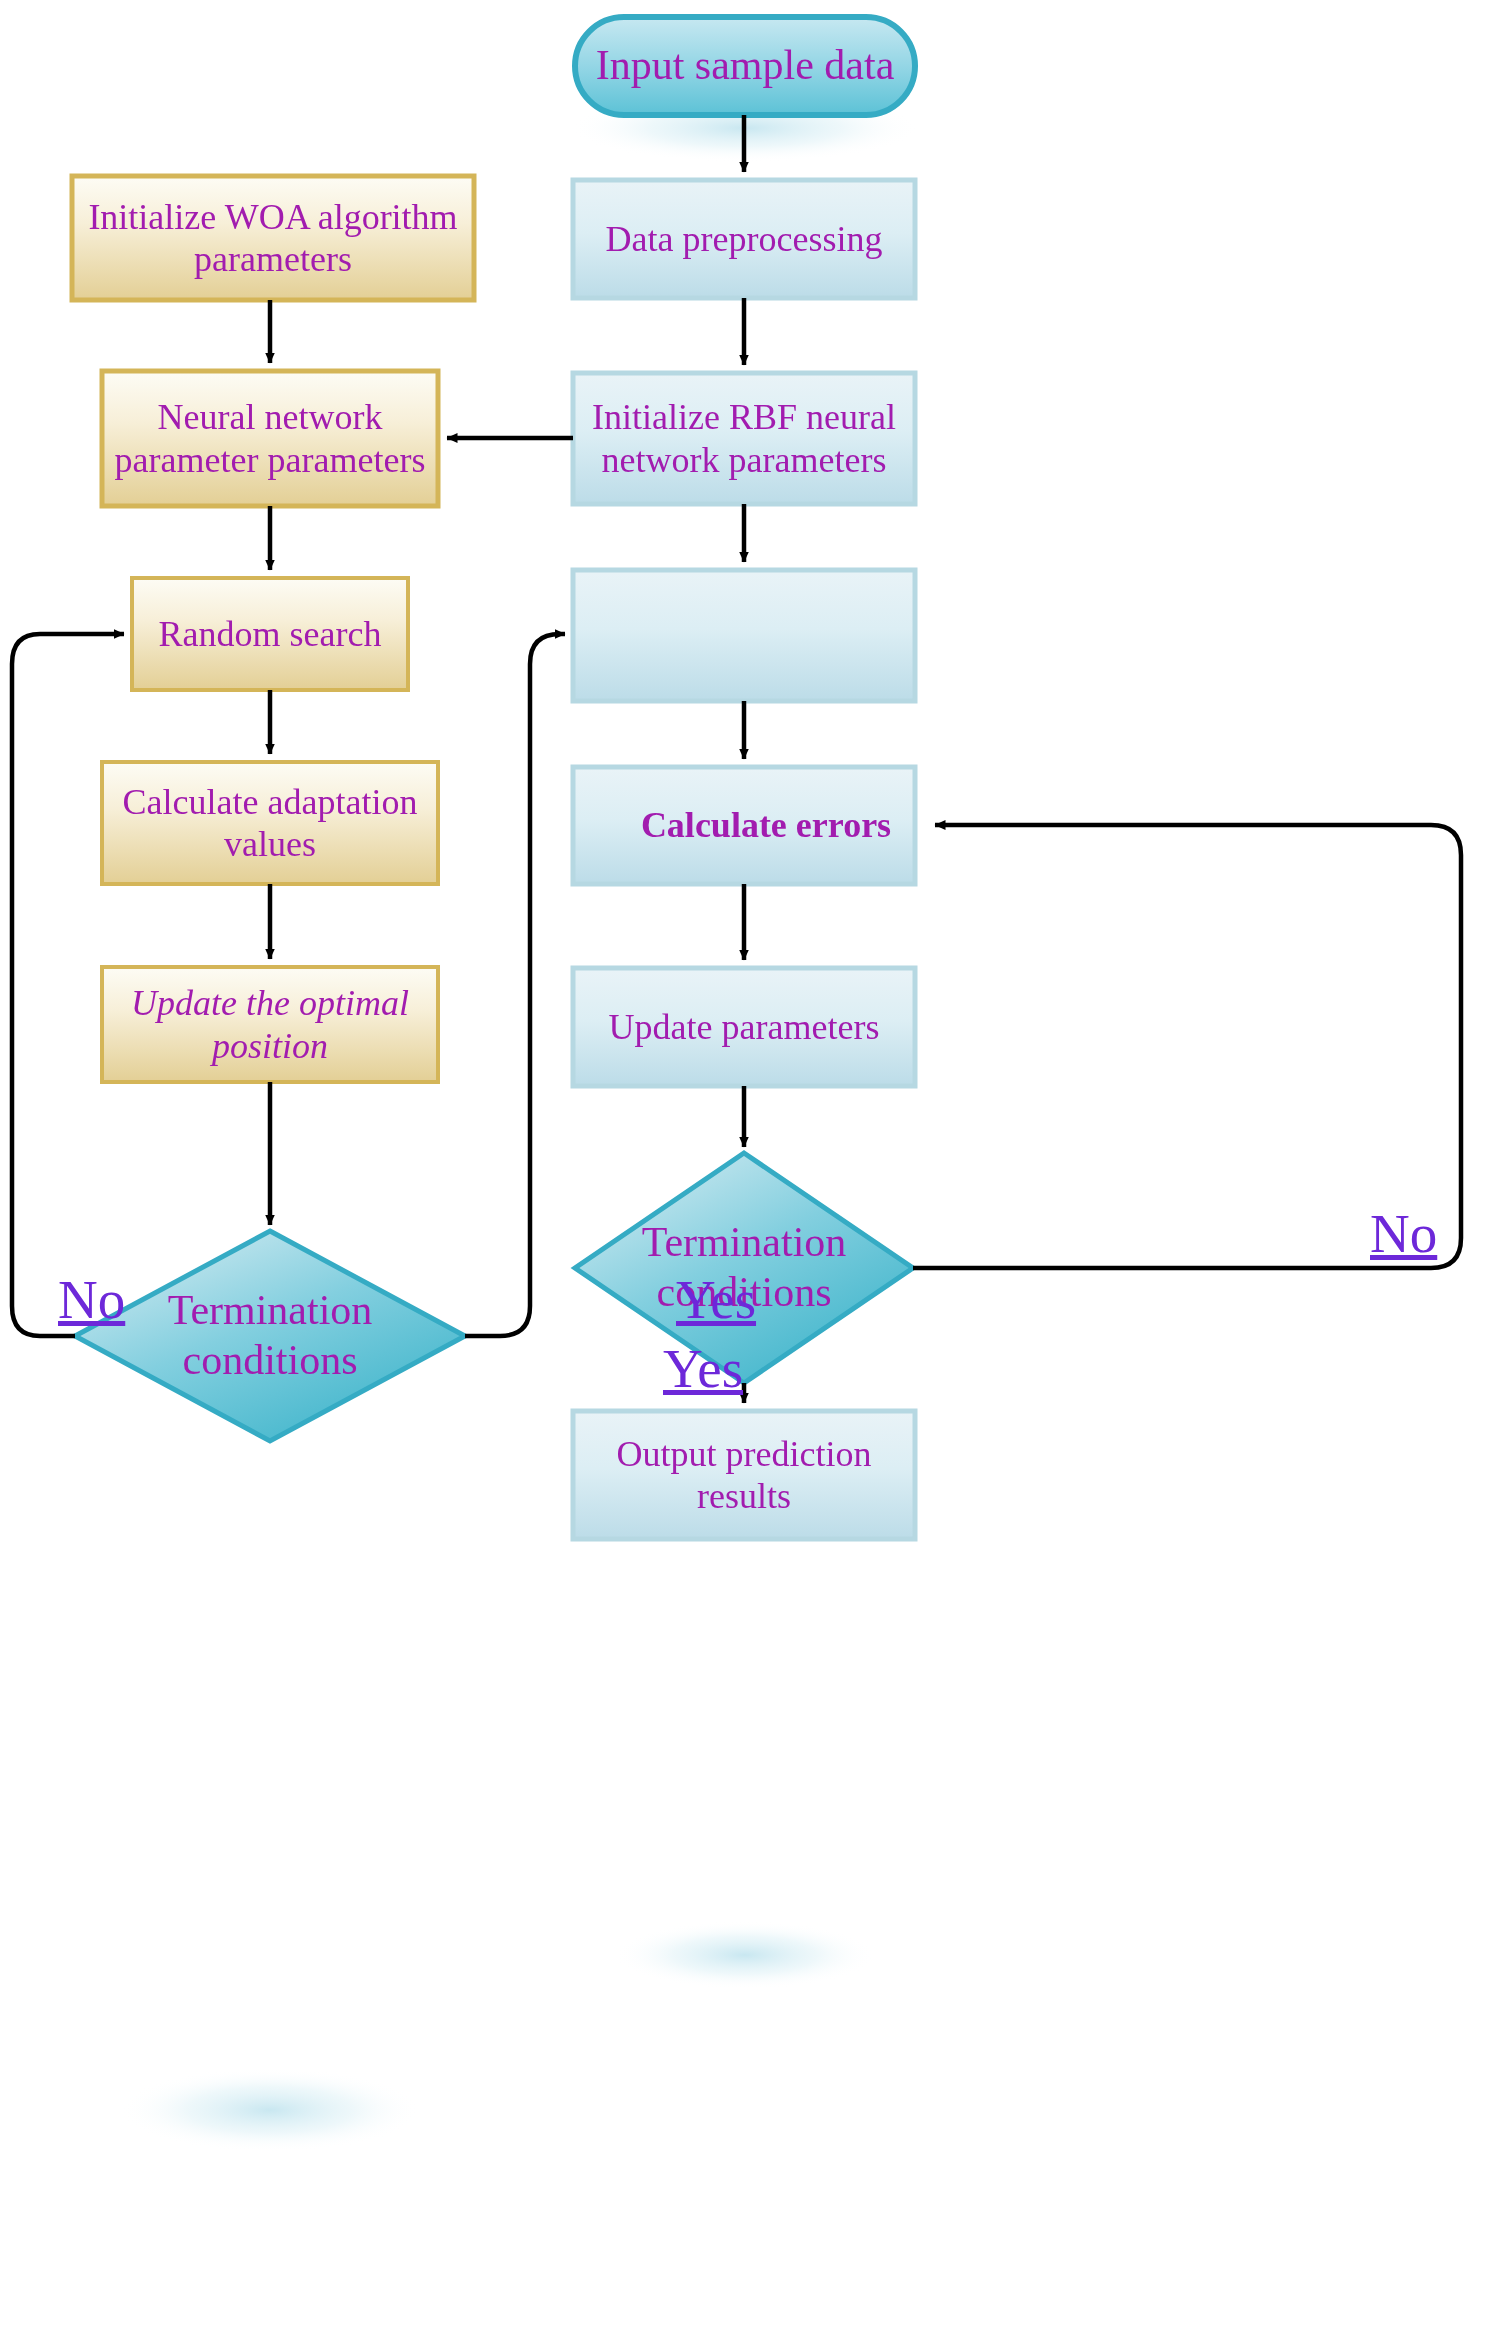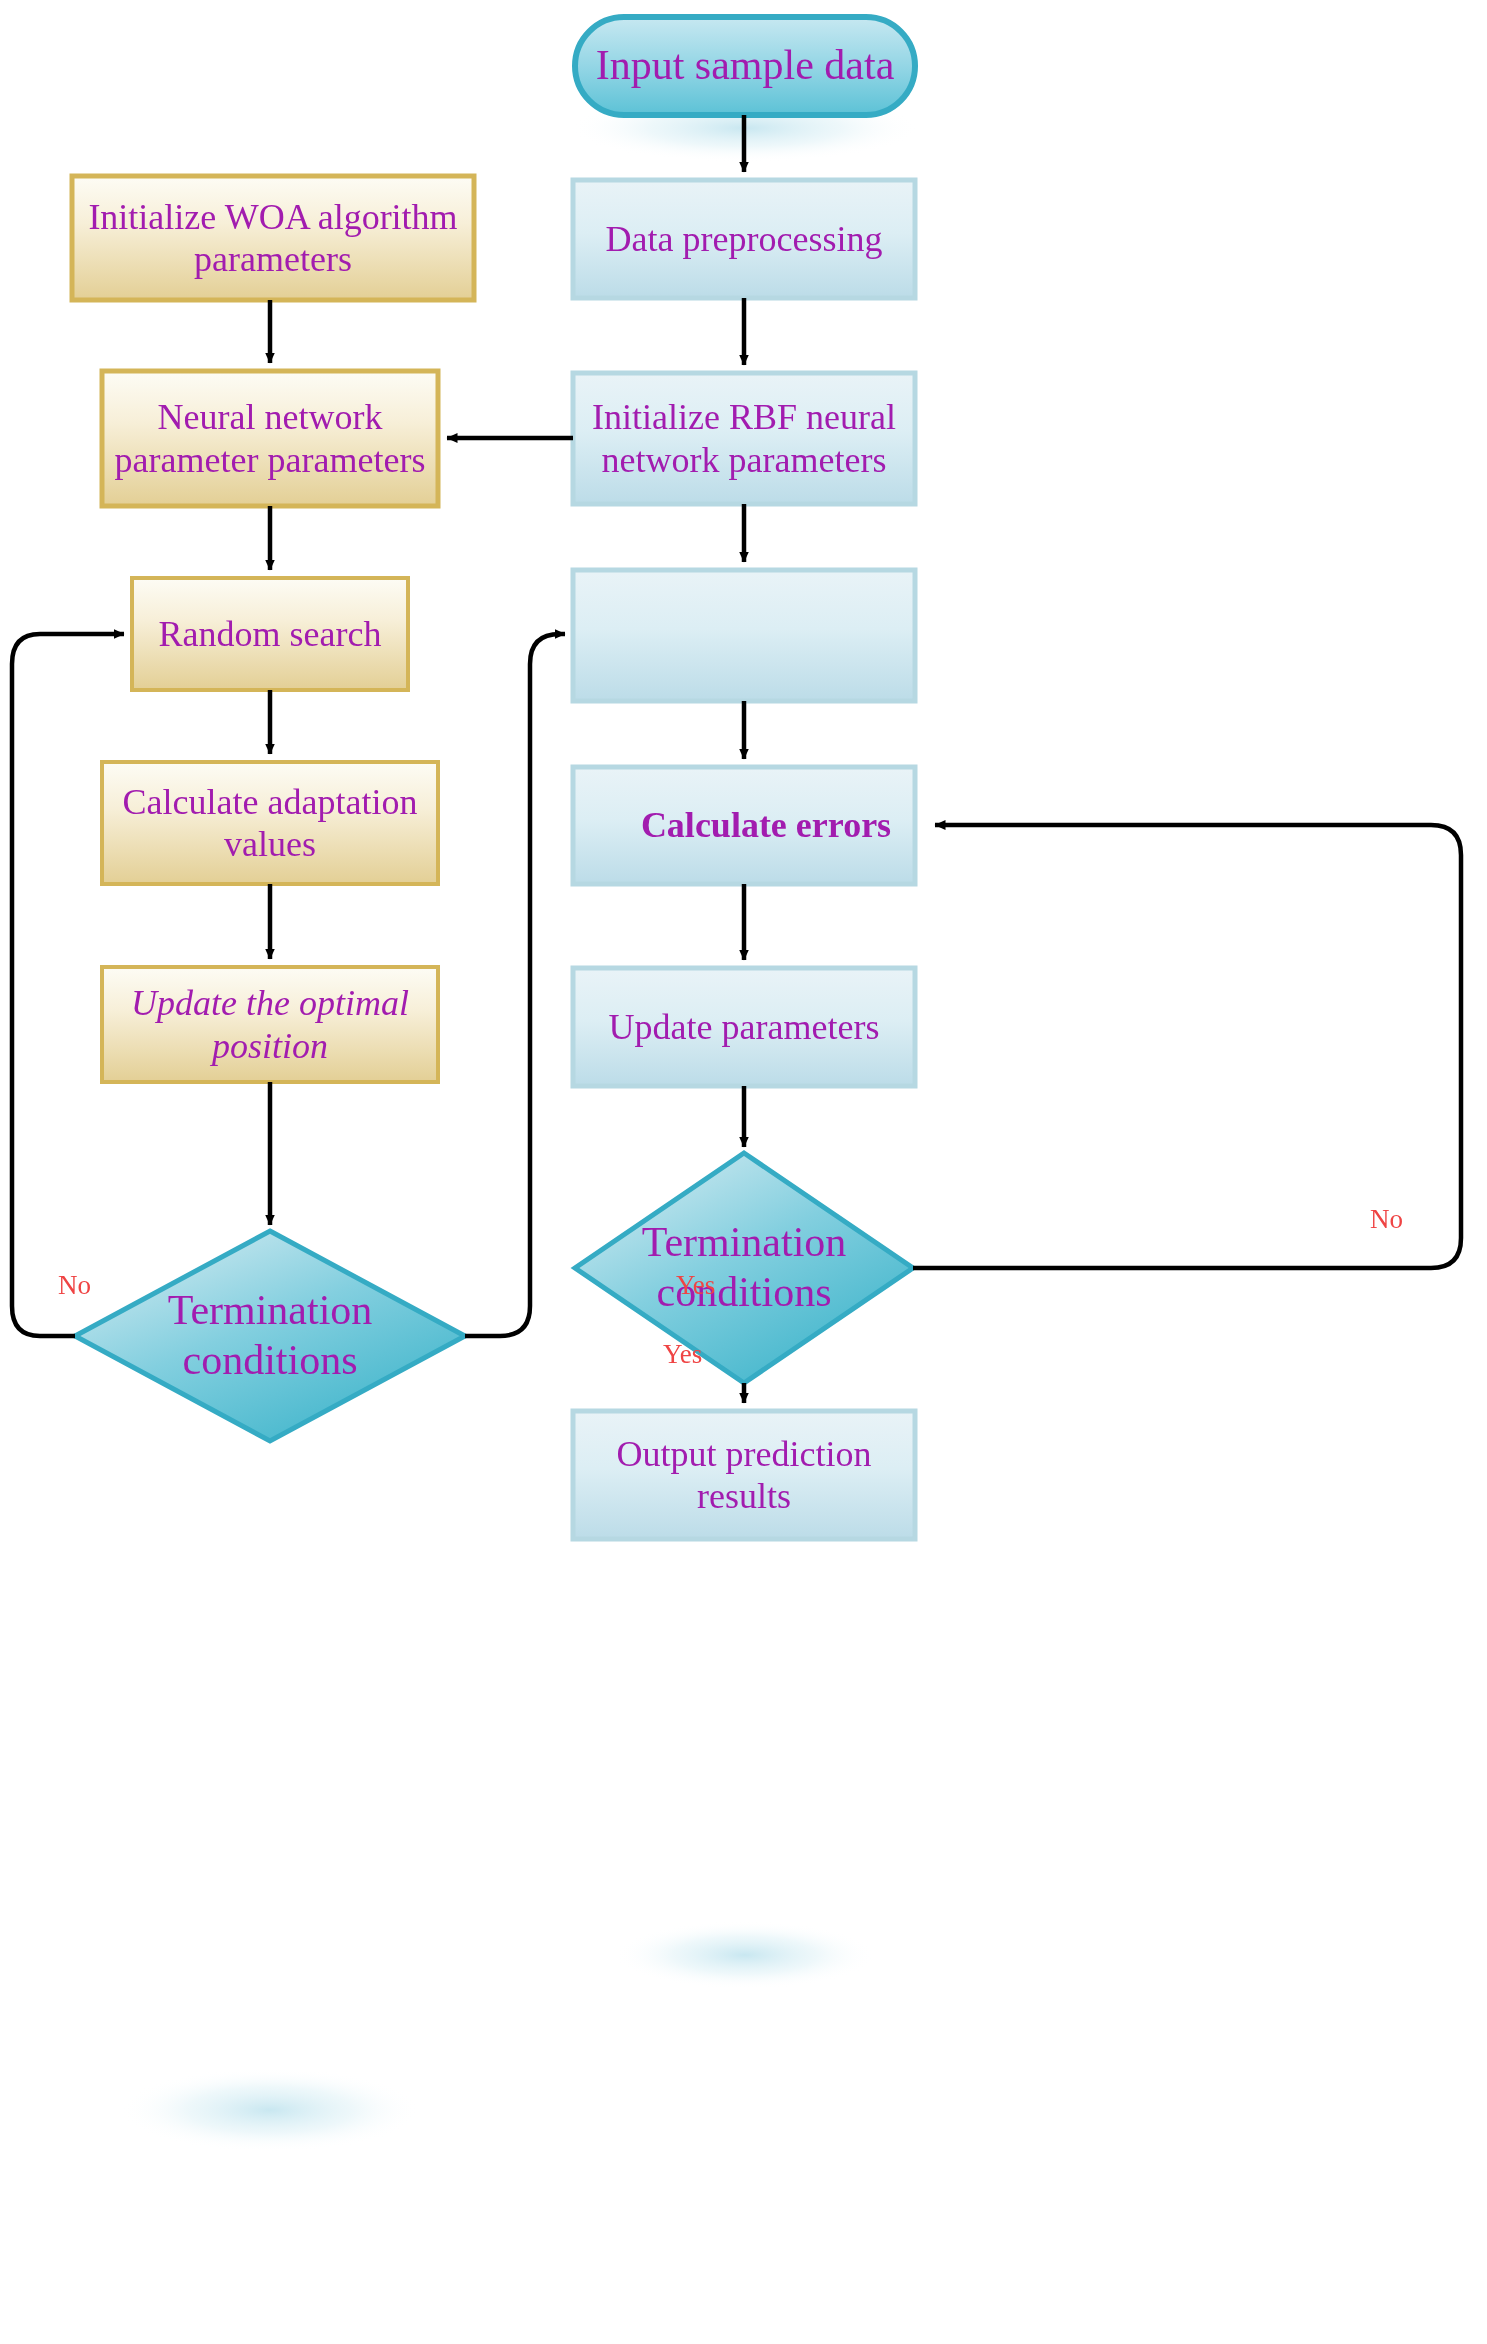--- a/index.html
+++ b/index.html
@@ -28,23 +28,24 @@
     align-items: center;
     justify-content: center;
     text-align: center;
     color: #a21caf;
     line-height: 1.18;
     white-space: pre-line;
     pointer-events: none;
   }
   .edge-label {
     position: absolute;
-    color: #ef4444;
-    font-size: 27px;
+    color: #6d28d9;
+    font-size: 55px;
     line-height: 1;
+    text-decoration: underline;
   }
   .box-label   { font-size: 36px; }
   .term-label  { font-size: 42px; }
   .start-label { font-size: 42px; }
 </style>
 </head>
 <body>
 
 <div id="canvas">
 

